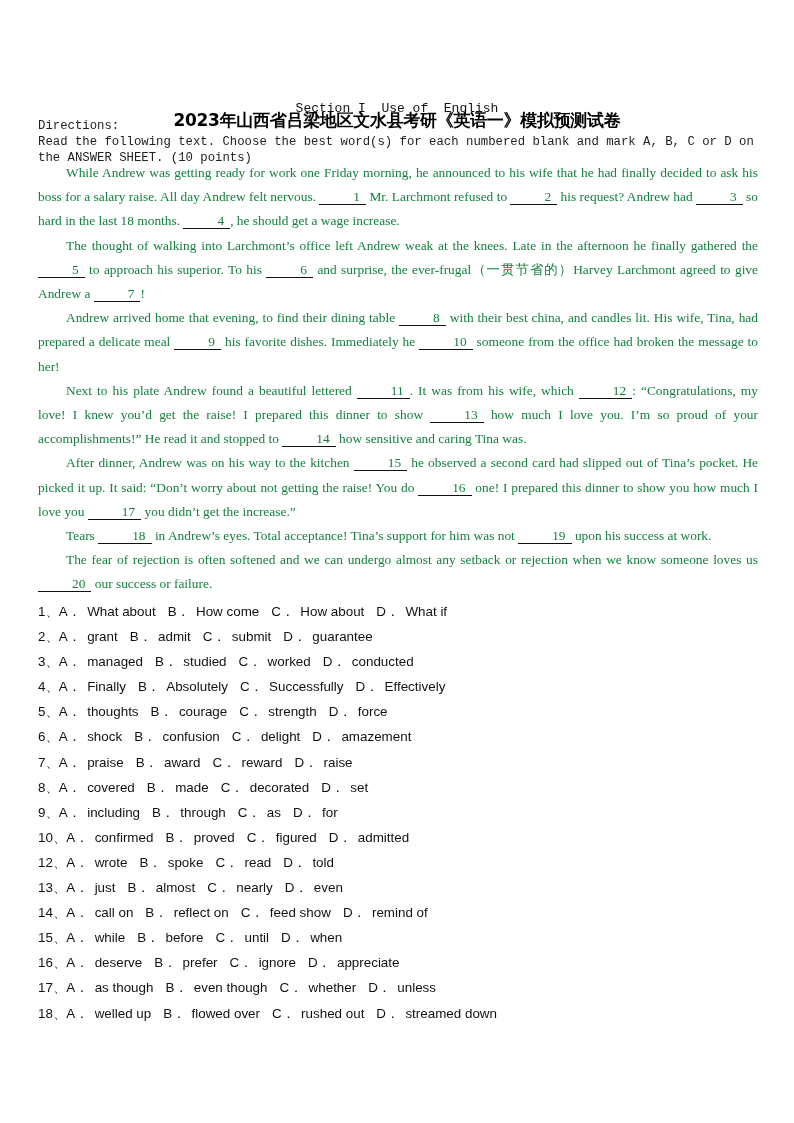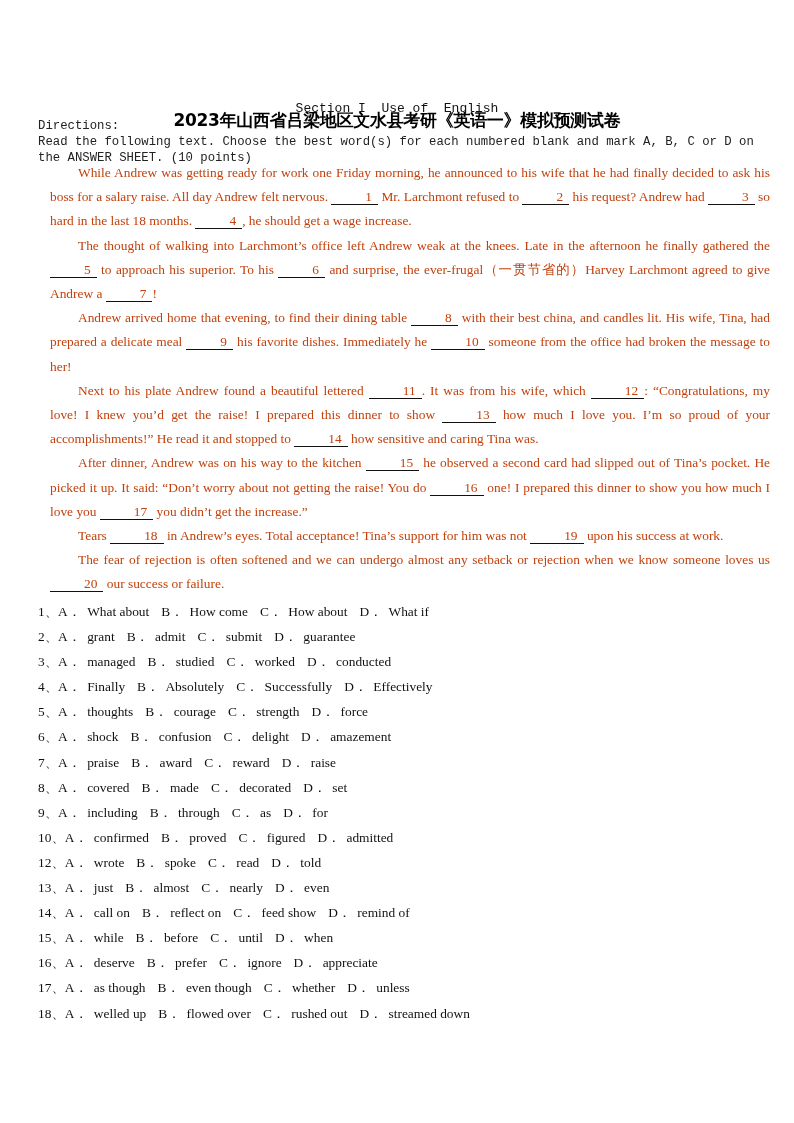--- a/index.html
+++ b/index.html
@@ -10,28 +10,28 @@
     font-family: "DejaVu Sans", sans-serif; font-weight: bold; font-size: 17px; letter-spacing: -0.3px; color: #000; margin-top: 32px;
   }
   .subtitle {
     position: absolute; left: 0; width: 794px; top: 101px; text-align: center;
     font-family: "Liberation Mono", monospace; font-size: 13px; color: #111;
   }
   .mono { font-family: "Liberation Mono", monospace; font-size: 12.3px; line-height: 16px; color: #222; }
   .directions-label { position: absolute; left: 38px; top: 118px; font-weight: normal; }
   .directions-text { position: absolute; left: 38px; top: 134px; width: 730px; }
   .passage {
-    position: absolute; left: 50px; top: 161px; width: 720px;
-    font-family: "Liberation Serif", serif; font-size: 13.4px; line-height: 24.2px; color: #c2410c;
+    position: absolute; left: 38px; top: 161px; width: 720px;
+    font-family: "Liberation Serif", serif; font-size: 13.4px; line-height: 24.2px; color: #15803d;
   }
   .passage p { margin: 0; text-indent: 28px; text-align: justify; }
   .blank { display: inline-block; border-bottom: 1px solid #111; text-align: center; line-height: 15px; padding: 0 6px; min-width: 14px; }
   .questions {
     position: absolute; left: 38px; top: 599px; width: 720px;
-    font-family: Liberation Serif, serif; font-size: 13.4px; color: #111;
+    font-family: Liberation Sans, sans-serif; font-size: 13.4px; color: #111;
   }
   .q { height: 25.1px; line-height: 25.1px; white-space: nowrap; }
   .opt { margin-right: 12px; }
   .letter { margin-right: 6px; }
 </style>
 </head>
 <body>
 
 <div class="page">
   <div class="title">2023年山西省吕梁地区文水县考研《英语一》模拟预测试卷</div>

